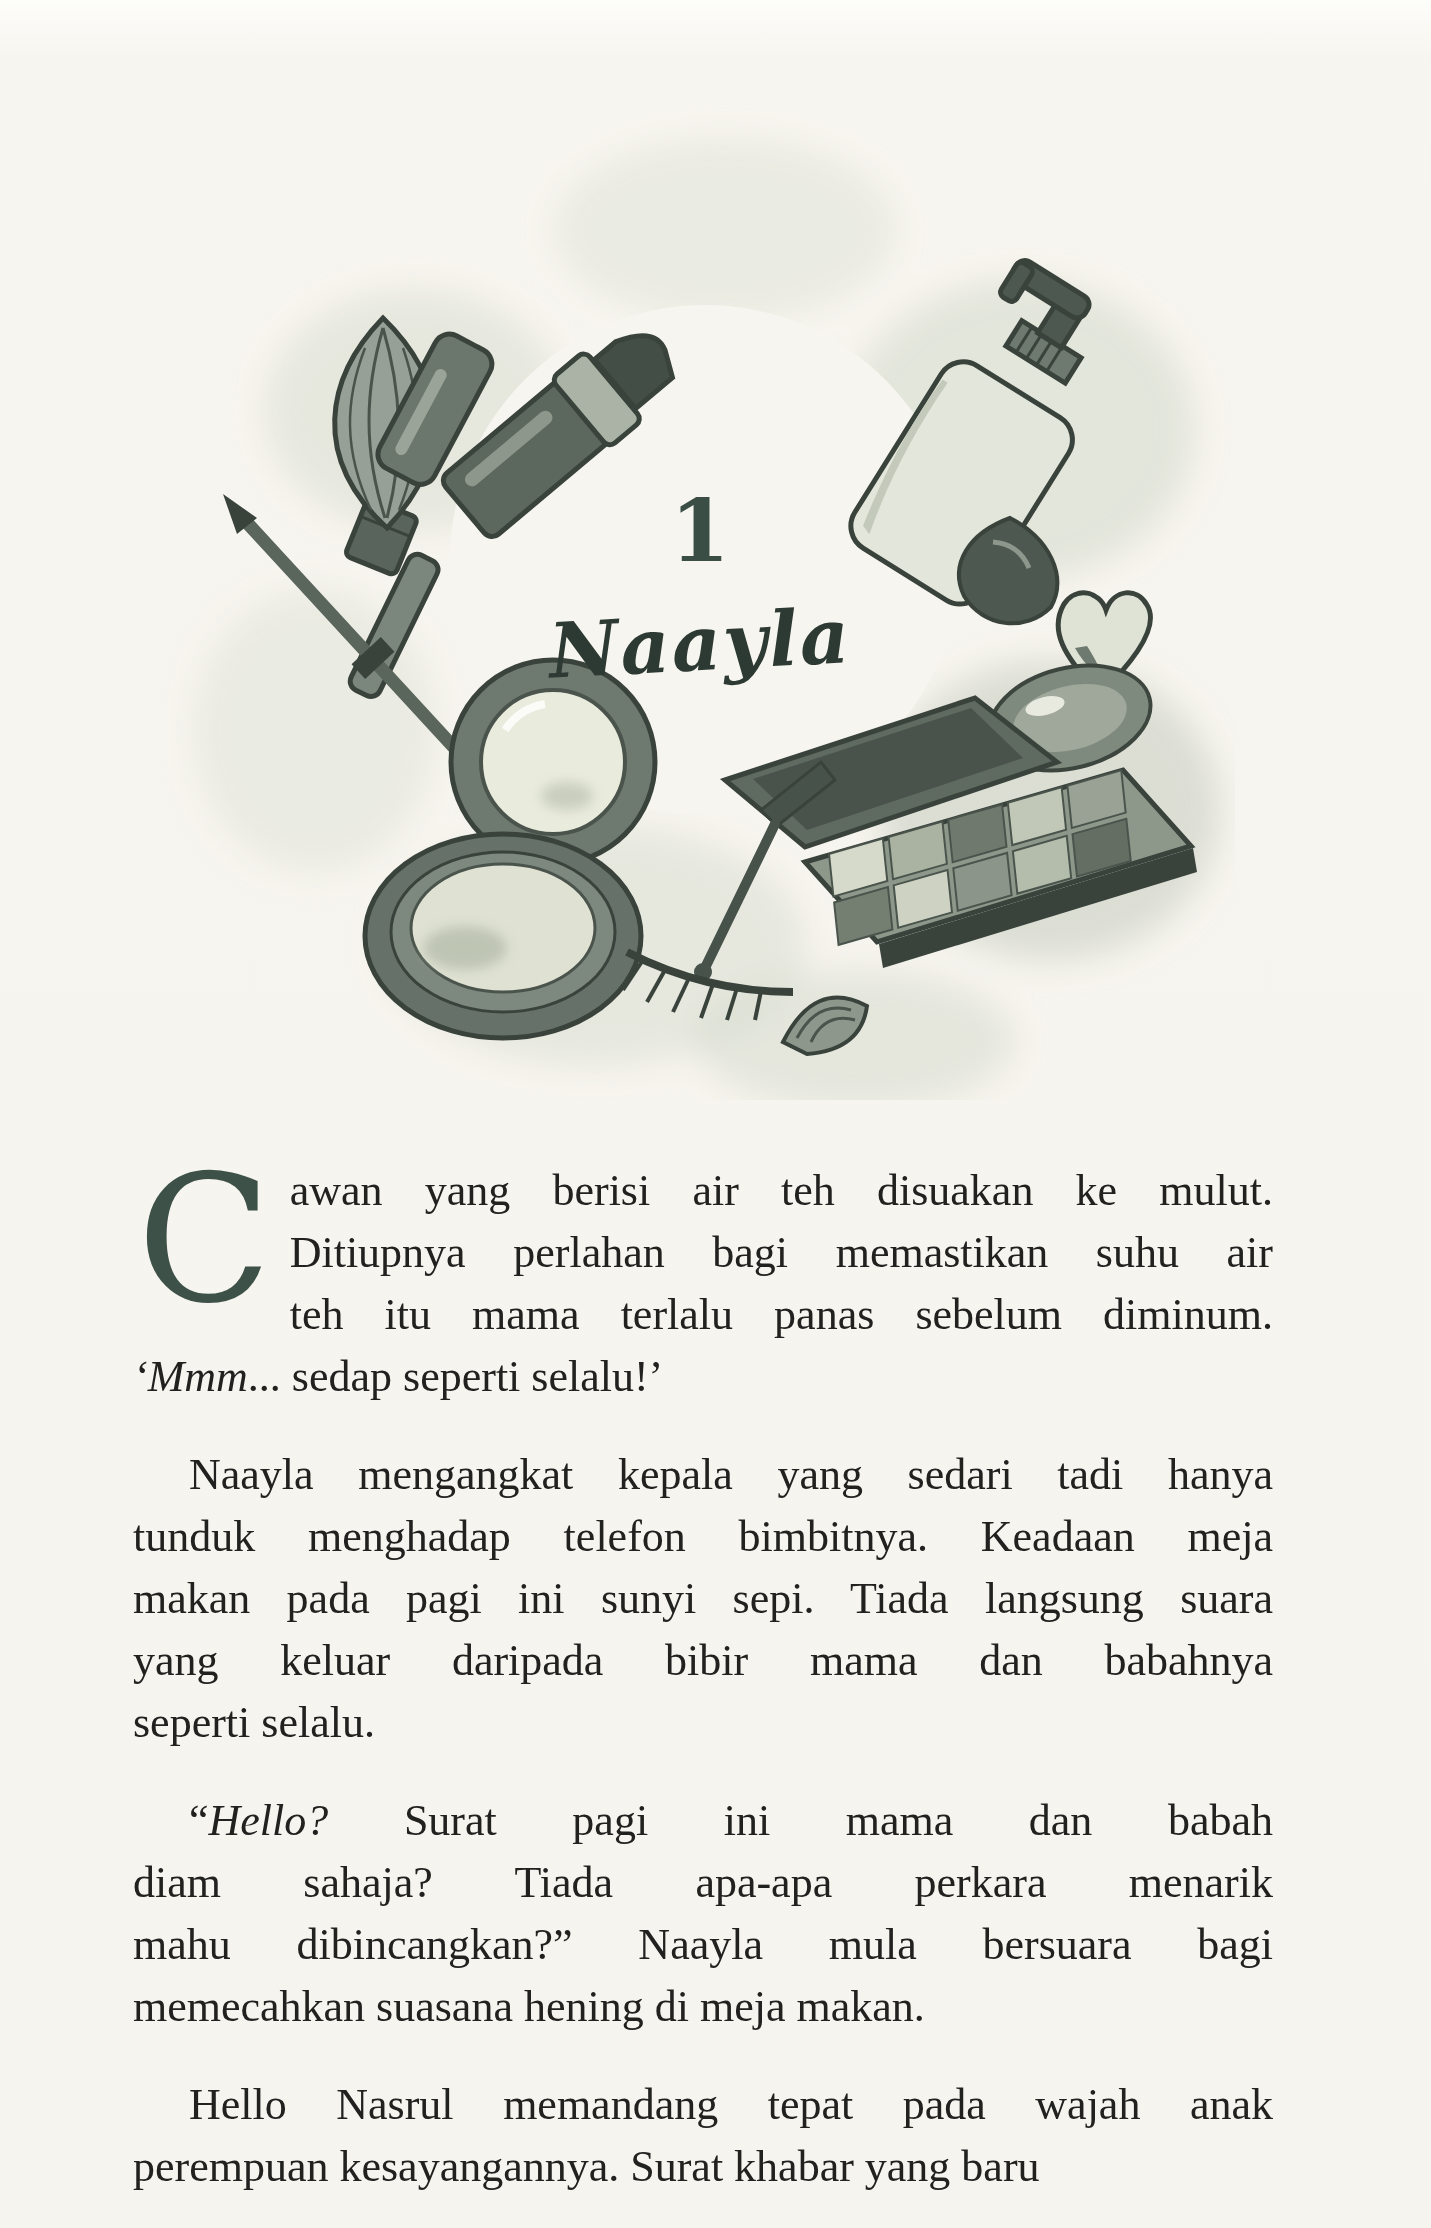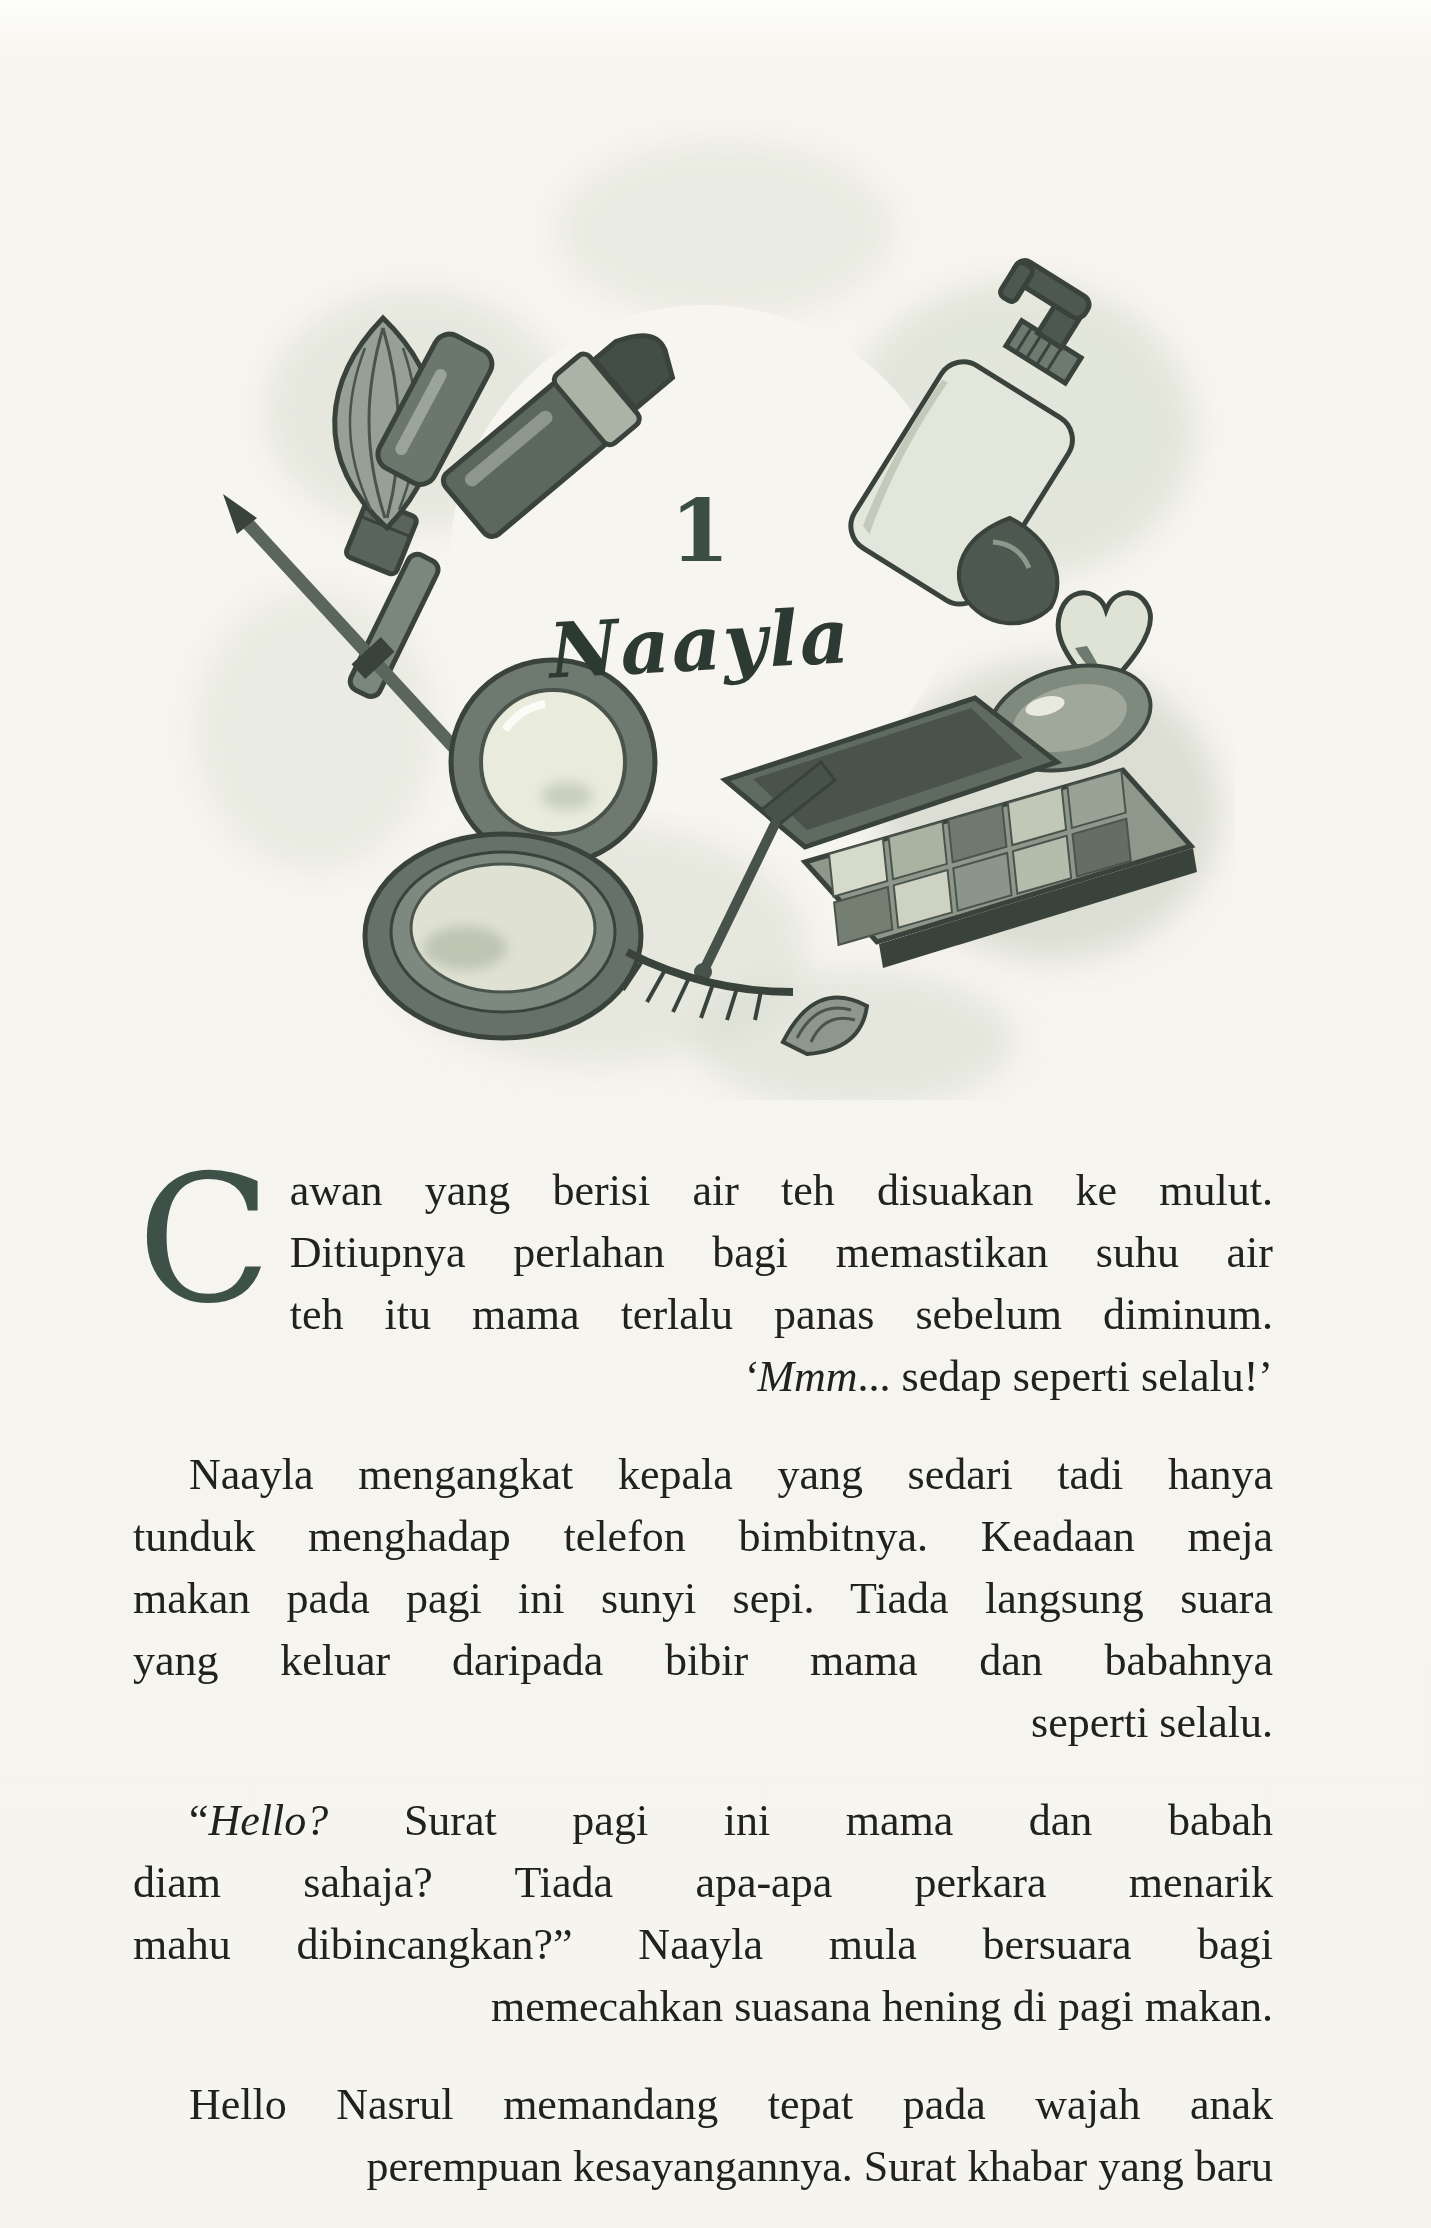--- a/index.html
+++ b/index.html
@@ -28,21 +28,21 @@
 
   
   .textblock{
     position:absolute;left:133px;top:1160px;width:1140px;
     font-size:44px;line-height:62px;color:#212220;
   }
   .para{margin:0;padding:0;}
   .para + .para{margin-top:36px;}
   .line{display:block;min-height:62px;}
   .just{text-align:justify;text-align-last:justify;}
-  .last{text-align:right;}
+  .last{text-align:left;}
   .indent{padding-left:56px;}
   .dropcap{
     float:left;
     font-family:"DejaVu Serif",serif;
     font-size:176px;line-height:150px;height:176px;
     padding:6px 18px 0 4px;
     color:#3d5149;
   }
   i{font-style:italic;}
 </style>
@@ -216,21 +216,21 @@
       <span class="line just">tunduk menghadap telefon bimbitnya. Keadaan meja</span>
       <span class="line just">makan pada pagi ini sunyi sepi. Tiada langsung suara</span>
       <span class="line just">yang keluar daripada bibir mama dan babahnya</span>
       <span class="line last">seperti selalu.</span>
     </p>
 
     <p class="para">
       <span class="line just indent"><span>“</span><i>Hello?</i><span> Surat pagi ini mama dan babah</span></span>
       <span class="line just">diam sahaja? Tiada apa-apa perkara menarik</span>
       <span class="line just">mahu dibincangkan?” Naayla mula bersuara bagi</span>
-      <span class="line last">memecahkan suasana hening di pagi makan.</span>
+      <span class="line last">memecahkan suasana hening di meja makan.</span>
     </p>
 
     <p class="para">
       <span class="line just indent">Hello Nasrul memandang tepat pada wajah anak</span>
       <span class="line last">perempuan kesayangannya. Surat khabar yang baru</span>
     </p>
 
   </div>
 </div>
 

